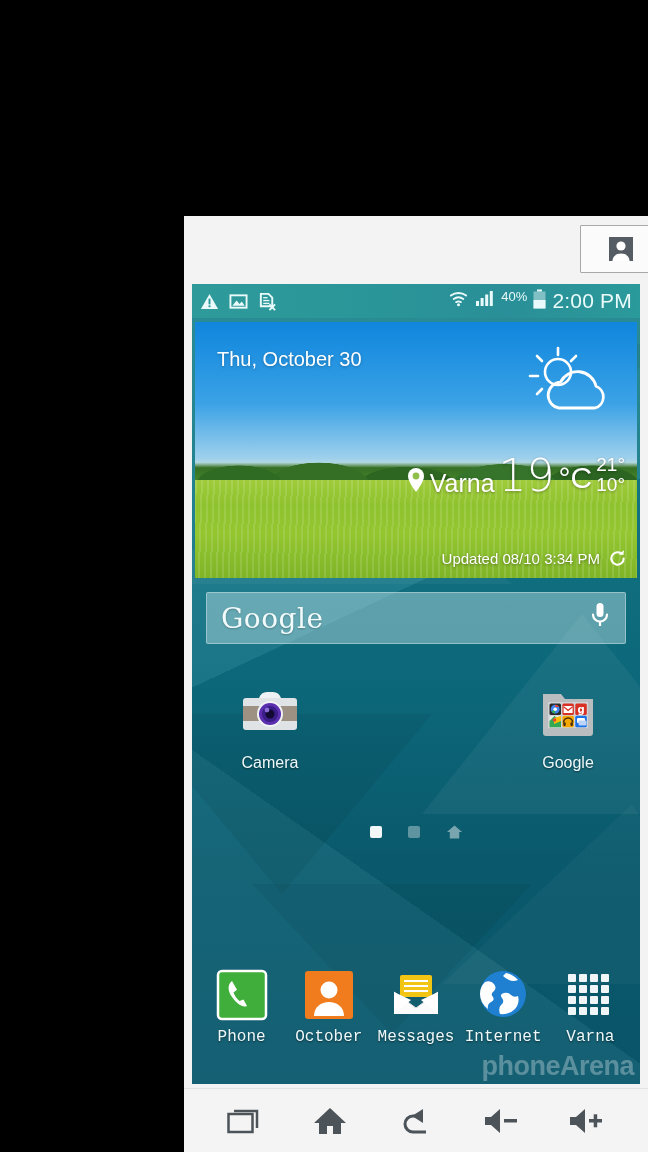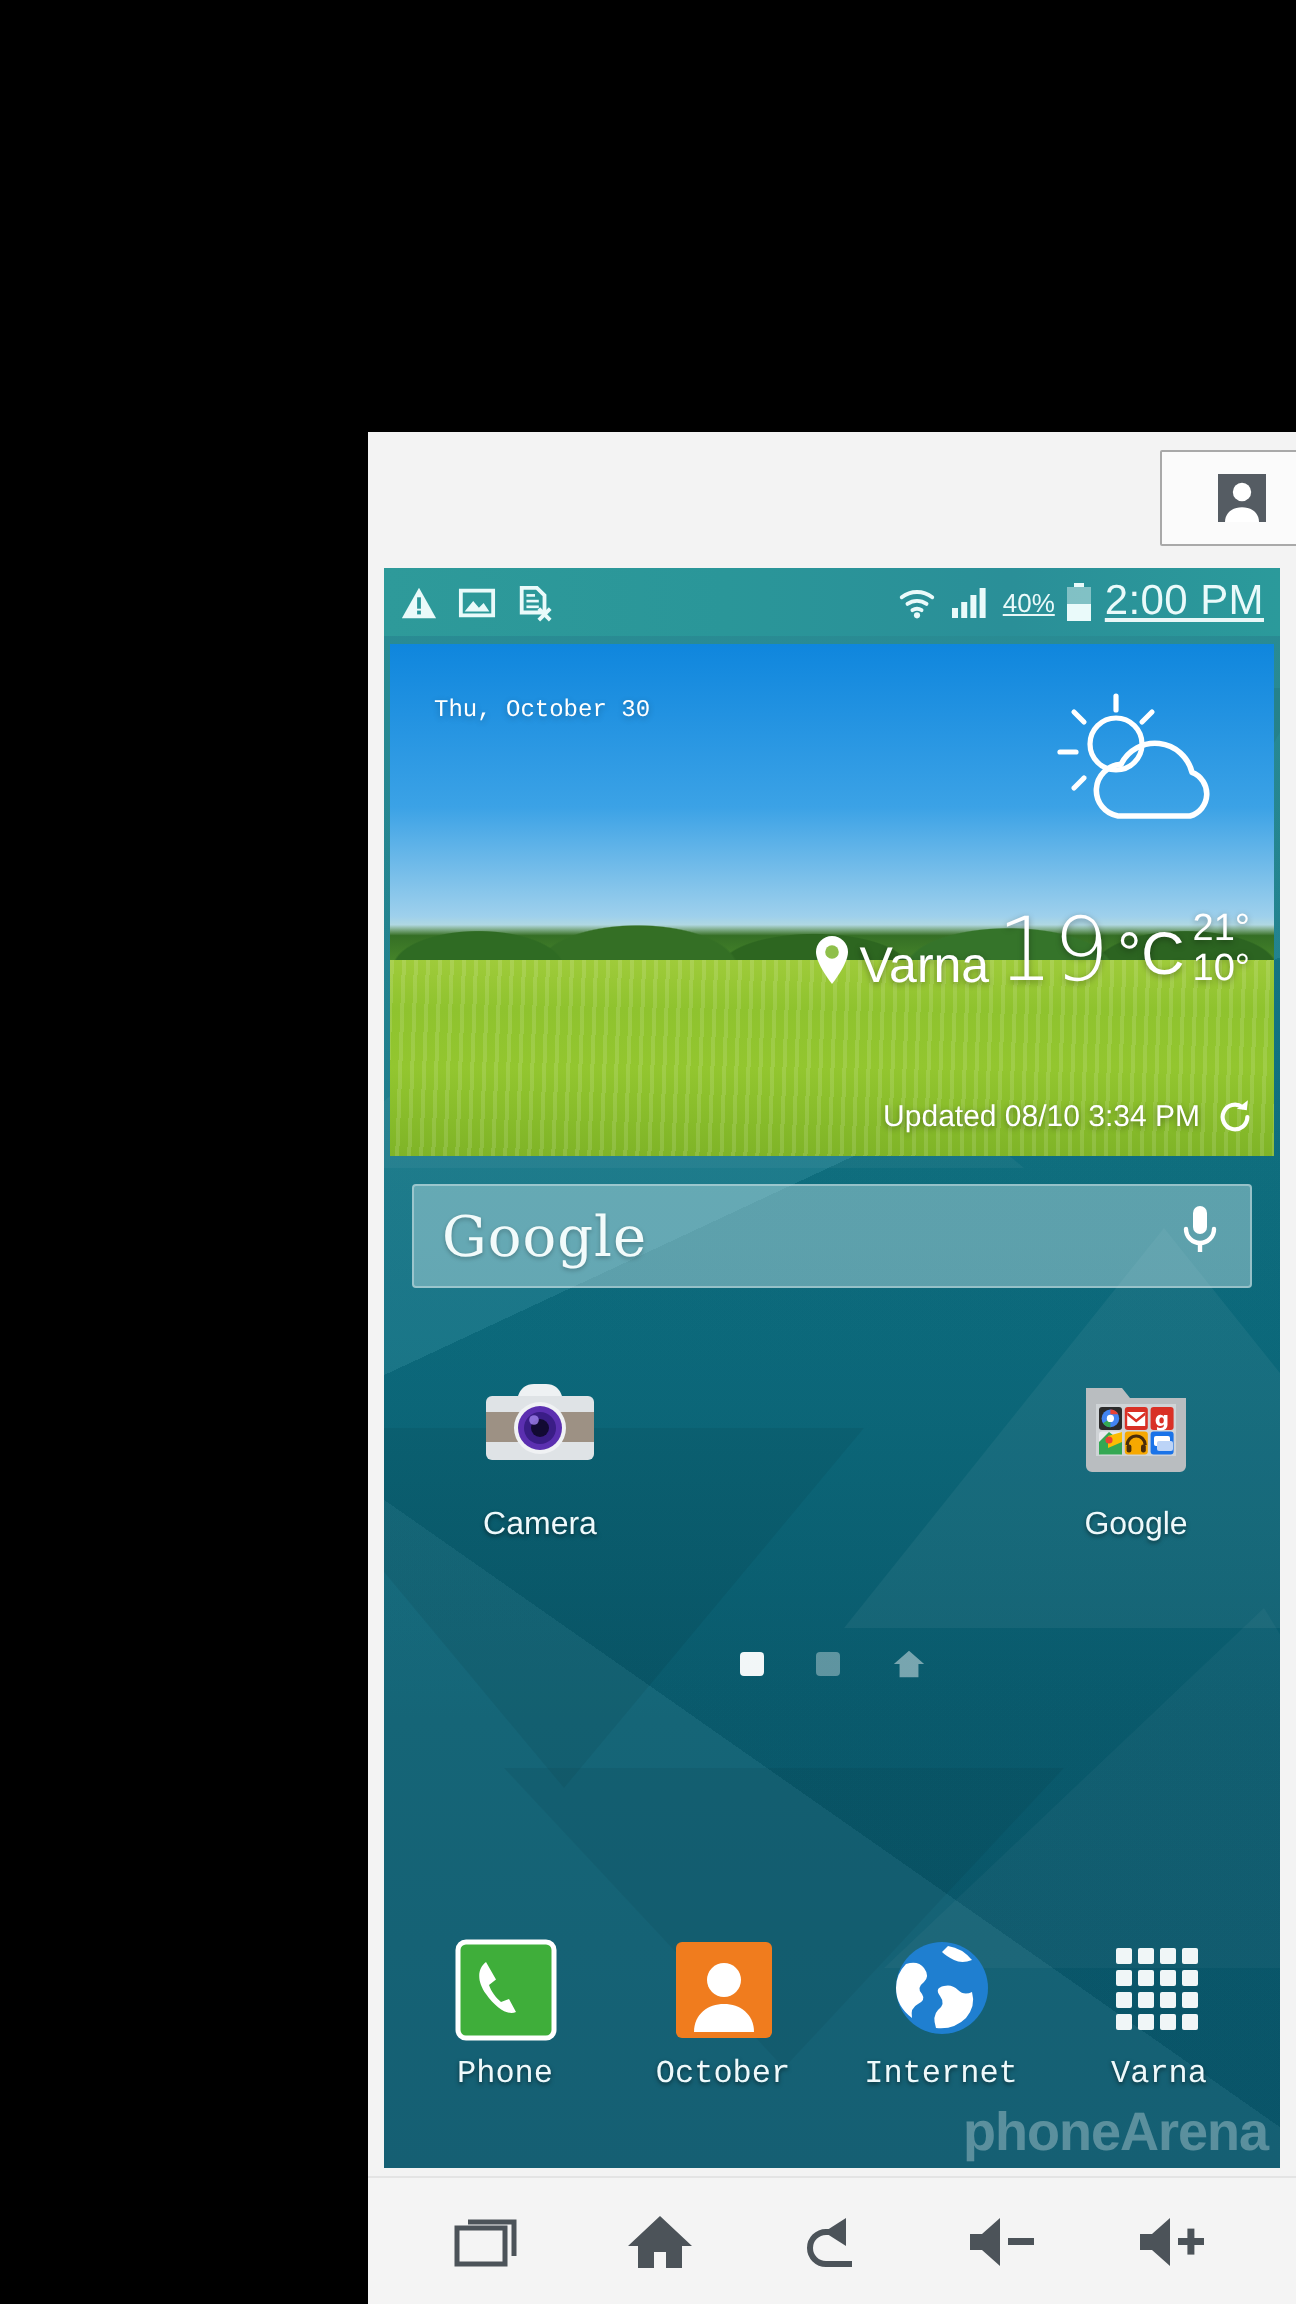--- a/index.html
+++ b/index.html
@@ -41,21 +41,21 @@
   .p3{ left:230px; top:330px; width:0;height:0; border-left:160px solid transparent; border-right:160px solid transparent; border-bottom:200px solid rgba(255,255,255,.05);}
   .p4{ left:-60px; top:430px; width:0;height:0; border-left:150px solid transparent; border-right:150px solid transparent; border-top:180px solid rgba(0,0,0,.06);}
   .p5{ left:250px; top:520px; width:0;height:0; border-left:190px solid transparent; border-right:110px solid transparent; border-bottom:180px solid rgba(255,255,255,.035);}
   .p6{ left:60px; top:600px; width:0;height:0; border-left:140px solid transparent; border-right:140px solid transparent; border-top:150px solid rgba(0,0,0,.05);}
 
   
   #statusbar { position:absolute; left:0; top:0; width:448px; height:34px;
                background:linear-gradient(90deg,#2e9a9a 0%, #2a9699 38%, #2a8f98 70%, #2b9a9b 100%);
                display:flex; align-items:center; padding:0 8px; }
   #sb-left { display:flex; align-items:center; gap:10px; }
-  #sb-right { margin-left:auto; display:flex; align-items:center; gap:6px; color:#e9f7f7;text-decoration:underline; }
+  #sb-right { margin-left:auto; display:flex; align-items:flex-start; gap:6px; color:#e9f7f7; }
   .sb-time { font-size:21px; letter-spacing:.2px; color:#eafafa; }
   .sb-batt-pct { font-size:13px; color:#eafafa; }
 
   
   #weather { position:absolute; left:3px; top:38px; width:442px; height:256px; overflow:hidden;
              background:linear-gradient(180deg,#1f8fe0 0%, #2e9ee8 30%, #6fc4ea 52%, #a8d86a 55%, #7fbe33 68%, #9fd24a 100%); }
   #wx-sky { position:absolute; left:0; top:0; width:442px; height:148px;
             background:linear-gradient(180deg,#0f86dd 0%,#3ba2e6 55%,#9ed0ec 92%,#cfe6d0 100%); }
   #wx-trees { position:absolute; left:0; top:126px; width:442px; height:36px;
               background:
@@ -68,21 +68,21 @@
   #wx-field { position:absolute; left:0; top:158px; width:442px; height:98px;
               background:linear-gradient(180deg,#9fcb3a 0%, #8fc32e 25%, #93c62f 55%, #7fb427 100%); }
   #wx-field::after { content:""; position:absolute; inset:0; opacity:.35;
               background:repeating-linear-gradient(92deg, rgba(255,255,255,.35) 0 2px, transparent 2px 6px); }
 
   #wx-clock { position:absolute; left:22px; top:18px; color:#fff;
               text-shadow:0 1px 3px rgba(0,0,0,.25); }
   #wx-time { font-size:66px; font-weight:300; line-height:.95; letter-spacing:1px;
              font-family:"DejaVu Sans", sans-serif; }
   #wx-ampm { font-size:22px; font-weight:400; margin-left:6px; vertical-align:bottom; }
-  #wx-date { font-size:12px; font-weight:400; margin-top:8px;font-family:Liberation Mono, monospace; }
+  #wx-date { font-size:20px; font-weight:400; margin-top:8px; }
 
   #wx-icon { position:absolute; right:18px; top:22px; width:96px; height:74px; }
   #wx-right { position:absolute; right:12px; top:132px; color:#fff; text-align:right;
               text-shadow:0 1px 3px rgba(0,0,0,.35); }
   #wx-line { display:flex; align-items:flex-end; justify-content:flex-end; gap:4px; }
   #wx-city { font-size:25px; font-weight:400; }
   #wx-temp { font-size:44px; font-weight:300; line-height:1; font-family:"DejaVu Sans",sans-serif; }
   #wx-hi, #wx-lo { font-size:19px; line-height:1.05; display:block;text-align:right; }
   #wx-updated { position:absolute; right:10px; bottom:10px; color:#fff; font-size:15px;
                 display:flex; align-items:center; gap:8px; text-shadow:0 1px 3px rgba(0,0,0,.4); }
@@ -350,20 +350,37 @@
           <div class="dicon">
             <svg width="54" height="54" viewBox="0 0 54 54">
               <rect x="3" y="3" width="48" height="48" rx="3" fill="#f07c1e"></rect>
               <circle cx="27" cy="22" r="8.5" fill="#fff"></circle>
               <path d="M12 48 c0 -9 7 -14 15 -14 s15 5 15 14 z" fill="#fff"></path>
             </svg>
           </div>
           <div class="ilabel">October</div>
         </div>
 
+        <div class="dockcell">
+          <div class="dicon">
+            <svg width="54" height="54" viewBox="0 0 54 54">
+              <rect x="11" y="7" width="32" height="22" rx="2" fill="#f2c413"></rect>
+              <g stroke="#fff" stroke-width="2">
+                  <line x1="15" y1="13" x2="39" y2="13"></line>
+                  <line x1="15" y1="18" x2="39" y2="18"></line>
+                  <line x1="15" y1="23" x2="39" y2="23"></line>
+                </g>
+              <path d="M5 24 L27 40 L49 24 V46 H5 Z" fill="#fbfbfb"></path>
+              <path d="M5 24 L27 40 L49 24" fill="none" stroke="#e0e0e0" stroke-width="1"></path>
+              <path d="M5 46 L22 32 L5 24 Z" fill="#ffffff"></path>
+              <path d="M49 46 L32 32 L49 24 Z" fill="#ffffff"></path>
+            </svg>
+          </div>
+          <div class="ilabel">Messages</div>
+        </div>
 
         <div class="dockcell">
           <div class="dicon">
             <svg width="54" height="54" viewBox="0 0 54 54">
               <circle cx="27" cy="26" r="23" fill="#1f7fd0"></circle>
               <path d="M9 14 q6 -2 9 2 q3 4 0 7 q-4 3 -1 6 q2 3 -2 5 q-4 2 -3 7 q-8 -6 -8 -15 q0 -7 5 -12z" fill="#fff"></path>
               <path d="M24 46 q-2 -6 1 -9 q4 -3 1 -7 q-3 -4 2 -5 q4 -1 7 2 q3 3 7 1 q2 7 -3 13 q-6 6 -15 5z" fill="#fff"></path>
               <path d="M30 5 q7 1 12 7 q-5 2 -9 0 q-4 -2 -6 -4 z" fill="#fff"></path>
             </svg>
           </div>

